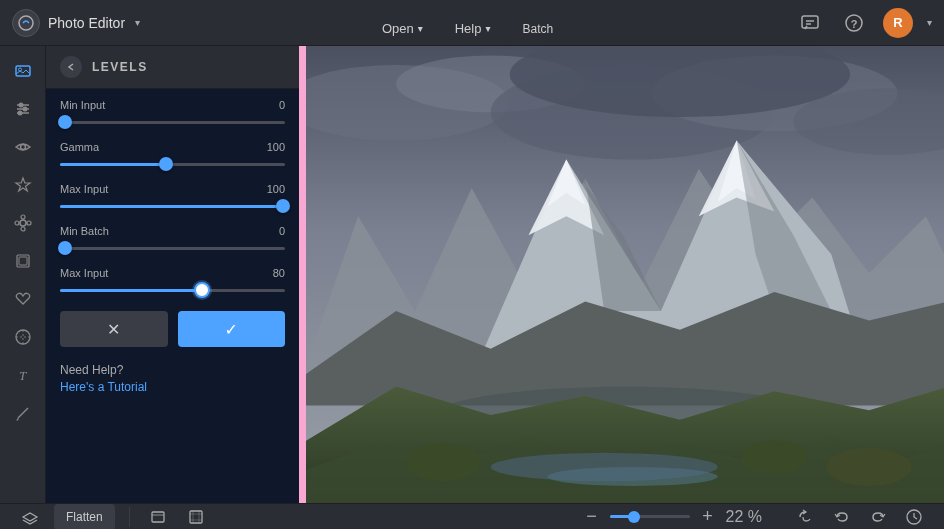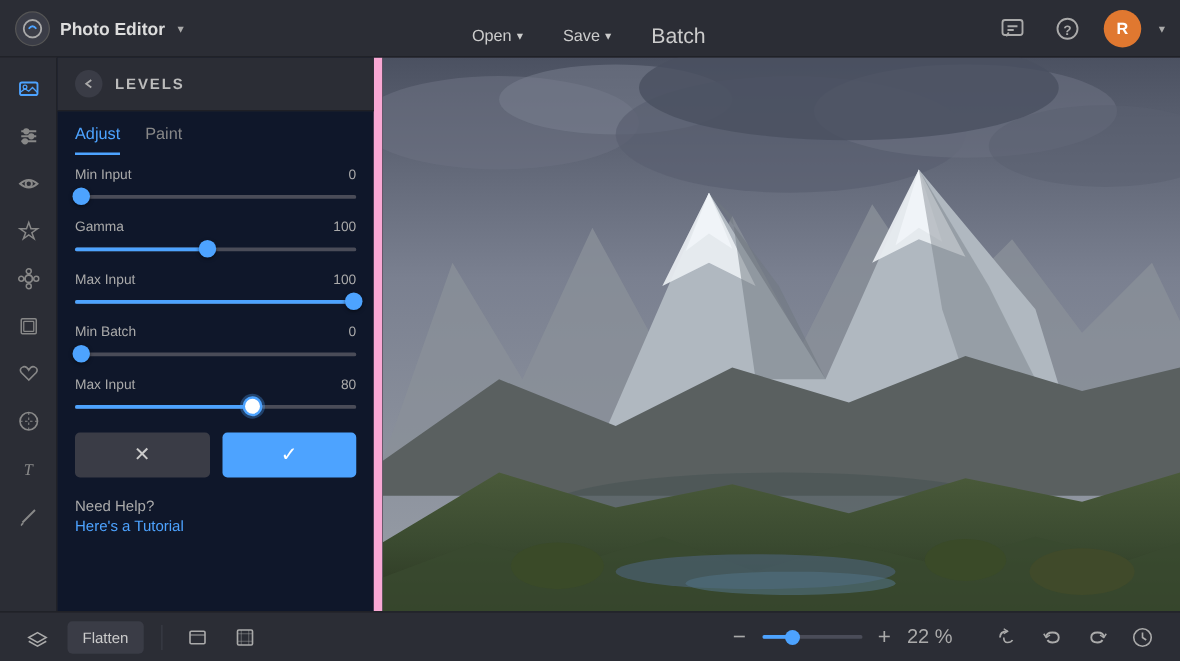--- a/index.html
+++ b/index.html
@@ -37,21 +37,21 @@
       display: flex;
       align-items: center;
       justify-content: center;
       font-size: 12px;
       color: #fff;
       border: 1.5px solid #555;
     }
     .app-title {
       font-size: 14px;
       color: #ddd;
-      font-weight: 700;
+      font-weight: 400;
     }
     .chevron-small {
       font-size: 10px;
       color: #aaa;
       margin-left: 2px;
     }
     .header-center {
       display: flex;
       align-items: center;
       gap: 4px;
@@ -65,21 +65,21 @@
       padding: 6px 14px;
       cursor: pointer;
       border-radius: 4px;
       display: flex;
       align-items: center;
       gap: 4px;
       margin-top: 12px;
     }
     .header-btn.batch {
       background: transparent;
-      font-size: 17px;
+      font-size: 12px;
       align-items: center;
     }
     .header-right {
       display: flex;
       align-items: center;
       gap: 14px;
     }
     .icon-btn {
       background: transparent;
       border: none;
@@ -315,21 +315,21 @@
     }
 
     
     .landscape {
       width: 100%;
       height: 100%;
     }
 
     
     .bottom-toolbar {
-      height: 40px;
+      height: 26px;
       background: #2b2d35;
       border-top: 1px solid #1e1f25;
       display: flex;
       align-items: center;
       padding: 0 16px;
       gap: 10px;
       flex-shrink: 0;
     }
     .bottom-btn {
       background: transparent;
@@ -414,21 +414,21 @@
     </div>
     <span class="app-title">Photo Editor</span>
     <span class="chevron-small">▾</span>
   </div>
   <div class="header-center">
     <button class="header-btn">
       <span>Open</span>
       <span style="font-size:10px">▾</span>
     </button>
     <button class="header-btn">
-      <span>Save</span>
+      <span>Help</span>
       <span style="font-size:10px">▾</span>
     </button>
     <button class="header-btn batch">
       <span>Batch</span>
     </button>
   </div>
   <div class="header-right">
     <button class="icon-btn">
       <svg width="20" height="20" viewBox="0 0 20 20" fill="none">
         <rect x="2" y="3" width="16" height="12" rx="2" stroke="#aaa" stroke-width="1.5"></rect>
@@ -525,24 +525,20 @@
   <div class="panel">
     <div class="panel-header">
       <button class="back-btn">
         <svg width="10" height="10" viewBox="0 0 10 10" fill="none">
           <path d="M7 2 L3 5 L7 8" stroke="#aaa" stroke-width="1.5"></path>
         </svg>
       </button>
       <span class="panel-title">LEVELS</span>
     </div>
 
-    <div class="panel-tabs">
-      <div class="tab active">Adjust</div>
-      <div class="tab">Paint</div>
-    </div>
 
     <div class="sliders-section">
 
       <div class="slider-row">
         <div class="slider-label-row">
           <span class="slider-label">Min Input</span>
           <span class="slider-value">0</span>
         </div>
         <div class="slider-track-container">
           <div class="slider-track">

